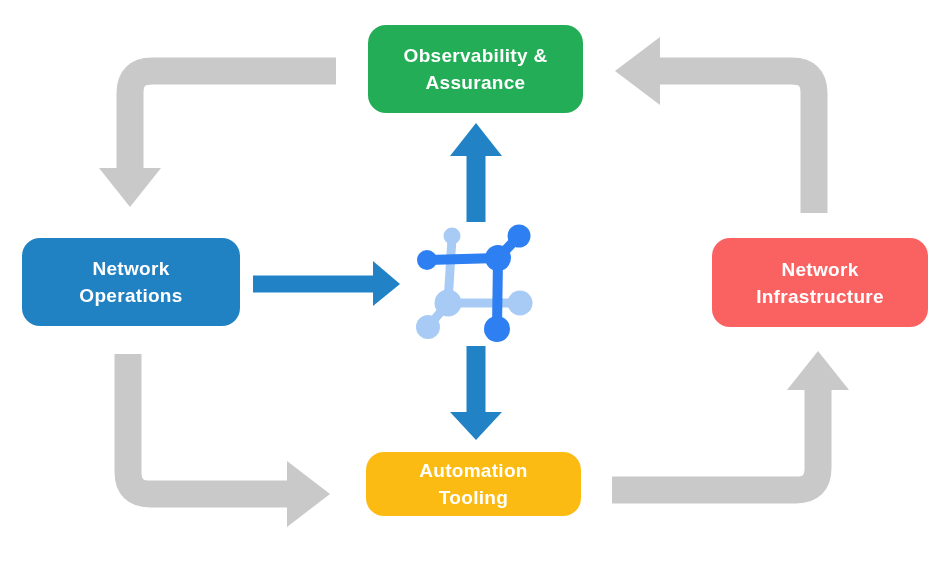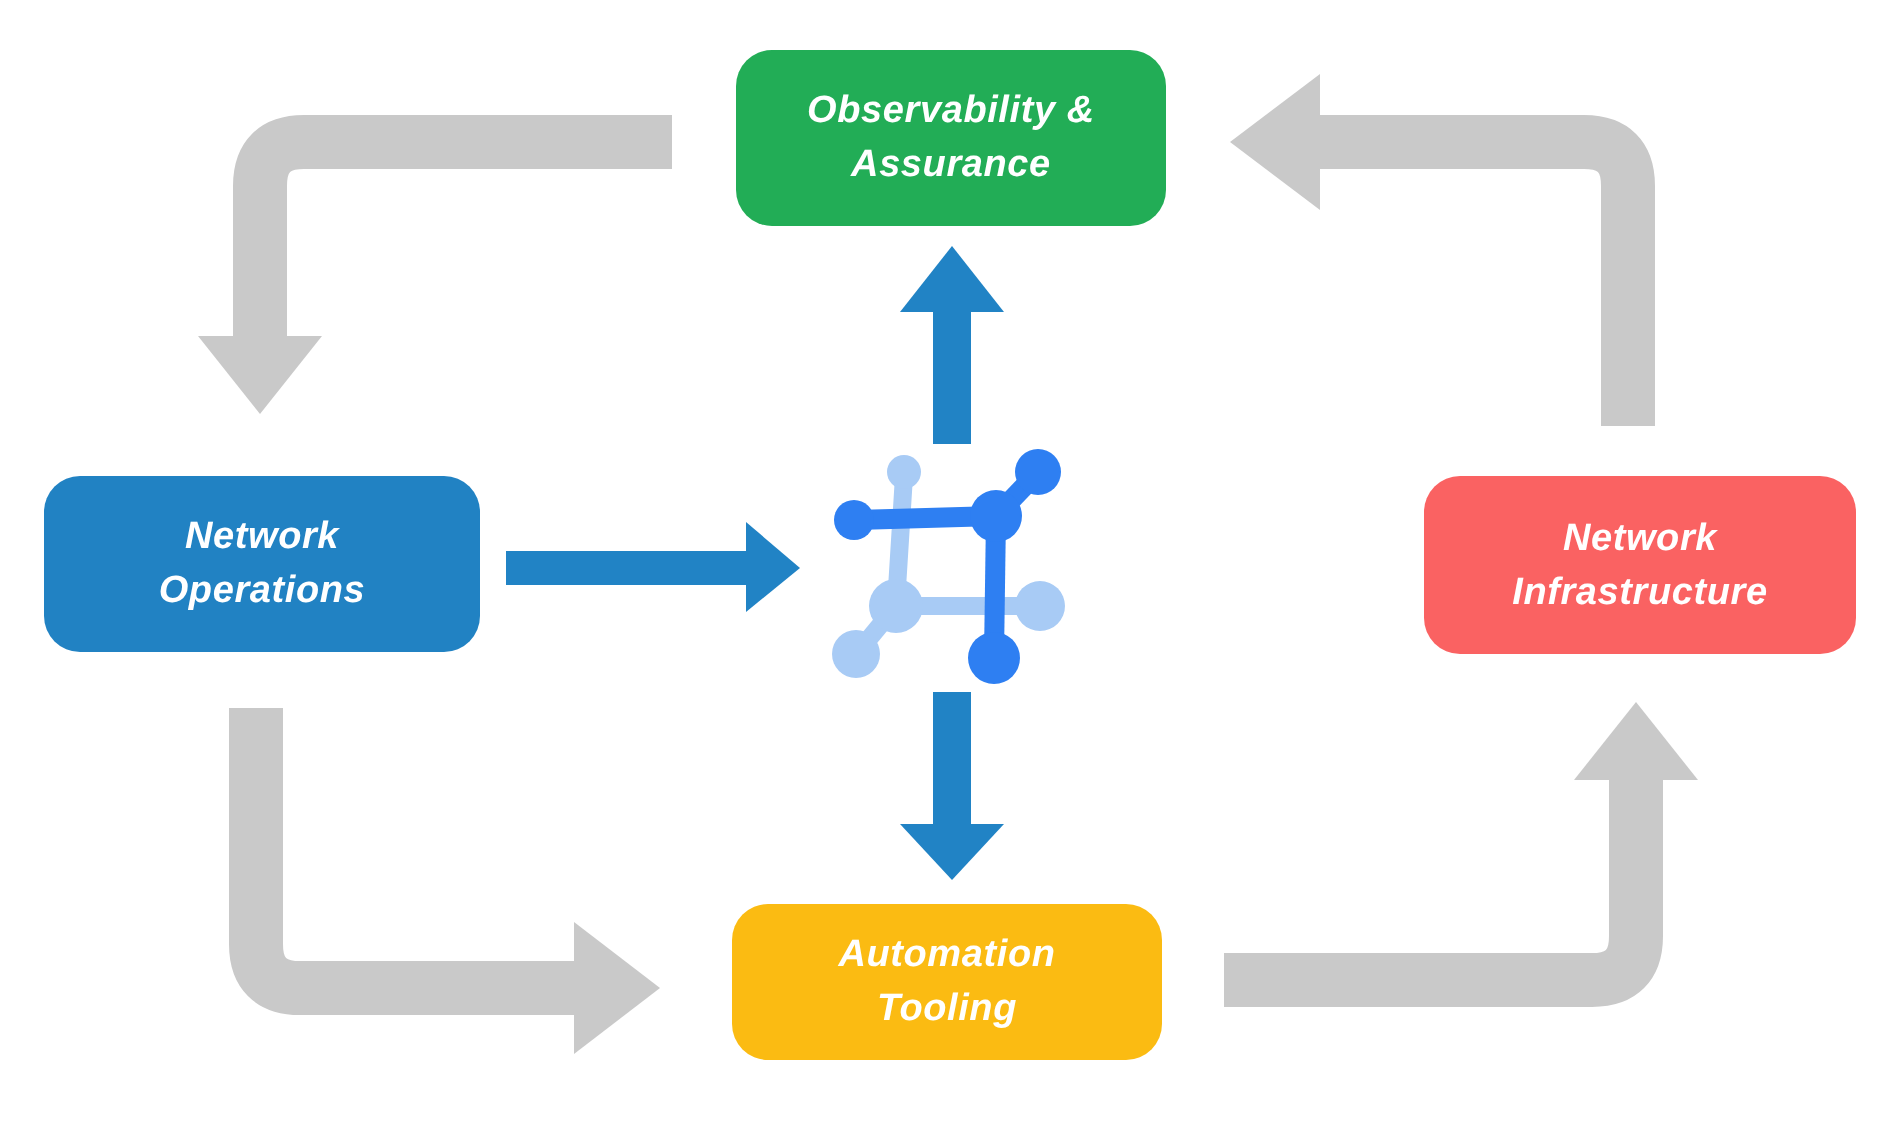--- a/index.html
+++ b/index.html
@@ -22,34 +22,33 @@
     width: 948px;
     height: 570px;
   }
   .node {
     position: absolute;
     display: flex;
     align-items: center;
     justify-content: center;
     border-radius: 18px;
     text-align: center;
-    font-style: italic;
   }
   .node-label {
     color: #ffffff;
     font-size: 19px;
     font-weight: 600;
     line-height: 27px;
     letter-spacing: 0.3px;
     white-space: pre-line;
   }
   .node-top    { left: 368px; top: 25px;  width: 215px; height: 88px; }
   .node-left   { left: 22px;  top: 238px; width: 218px; height: 88px; }
   .node-right  { left: 712px; top: 238px; width: 216px; height: 89px; }
-  .node-bottom { left: 366px; top: 452px; width: 215px; height: 78px; }
+  .node-bottom { left: 366px; top: 452px; width: 215px; height: 64px; }
   path.shaft { fill: none; }
 </style>
 </head>
 <body>
 
 <div class="canvas">
 
   <svg class="arrows-svg" viewBox="0 0 948 570">
 
     <g>

